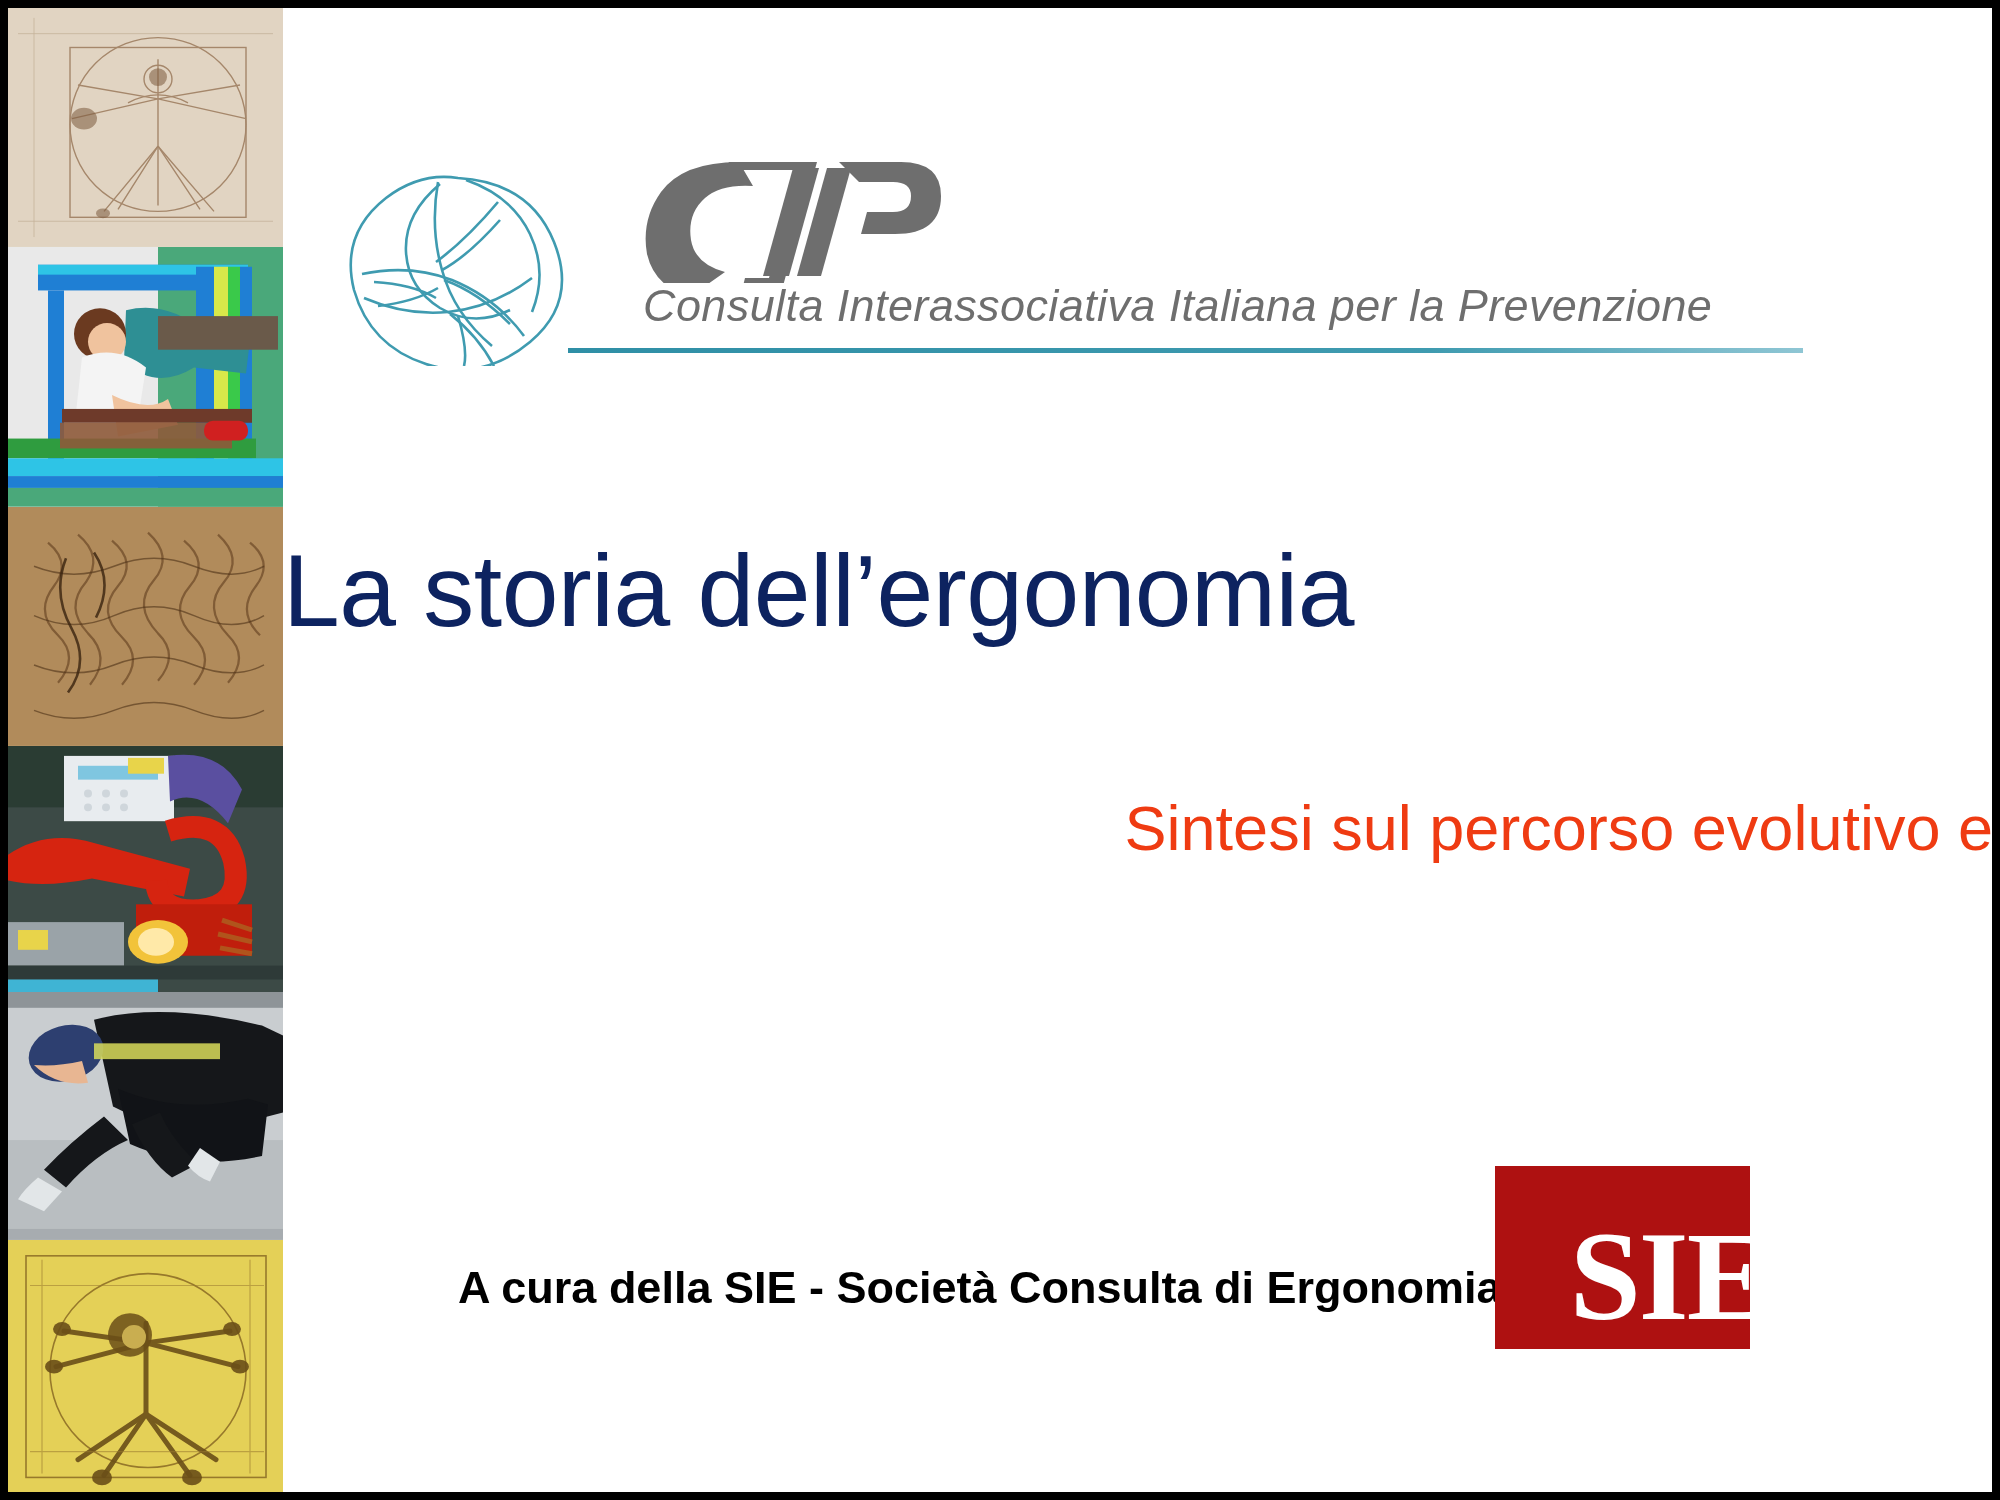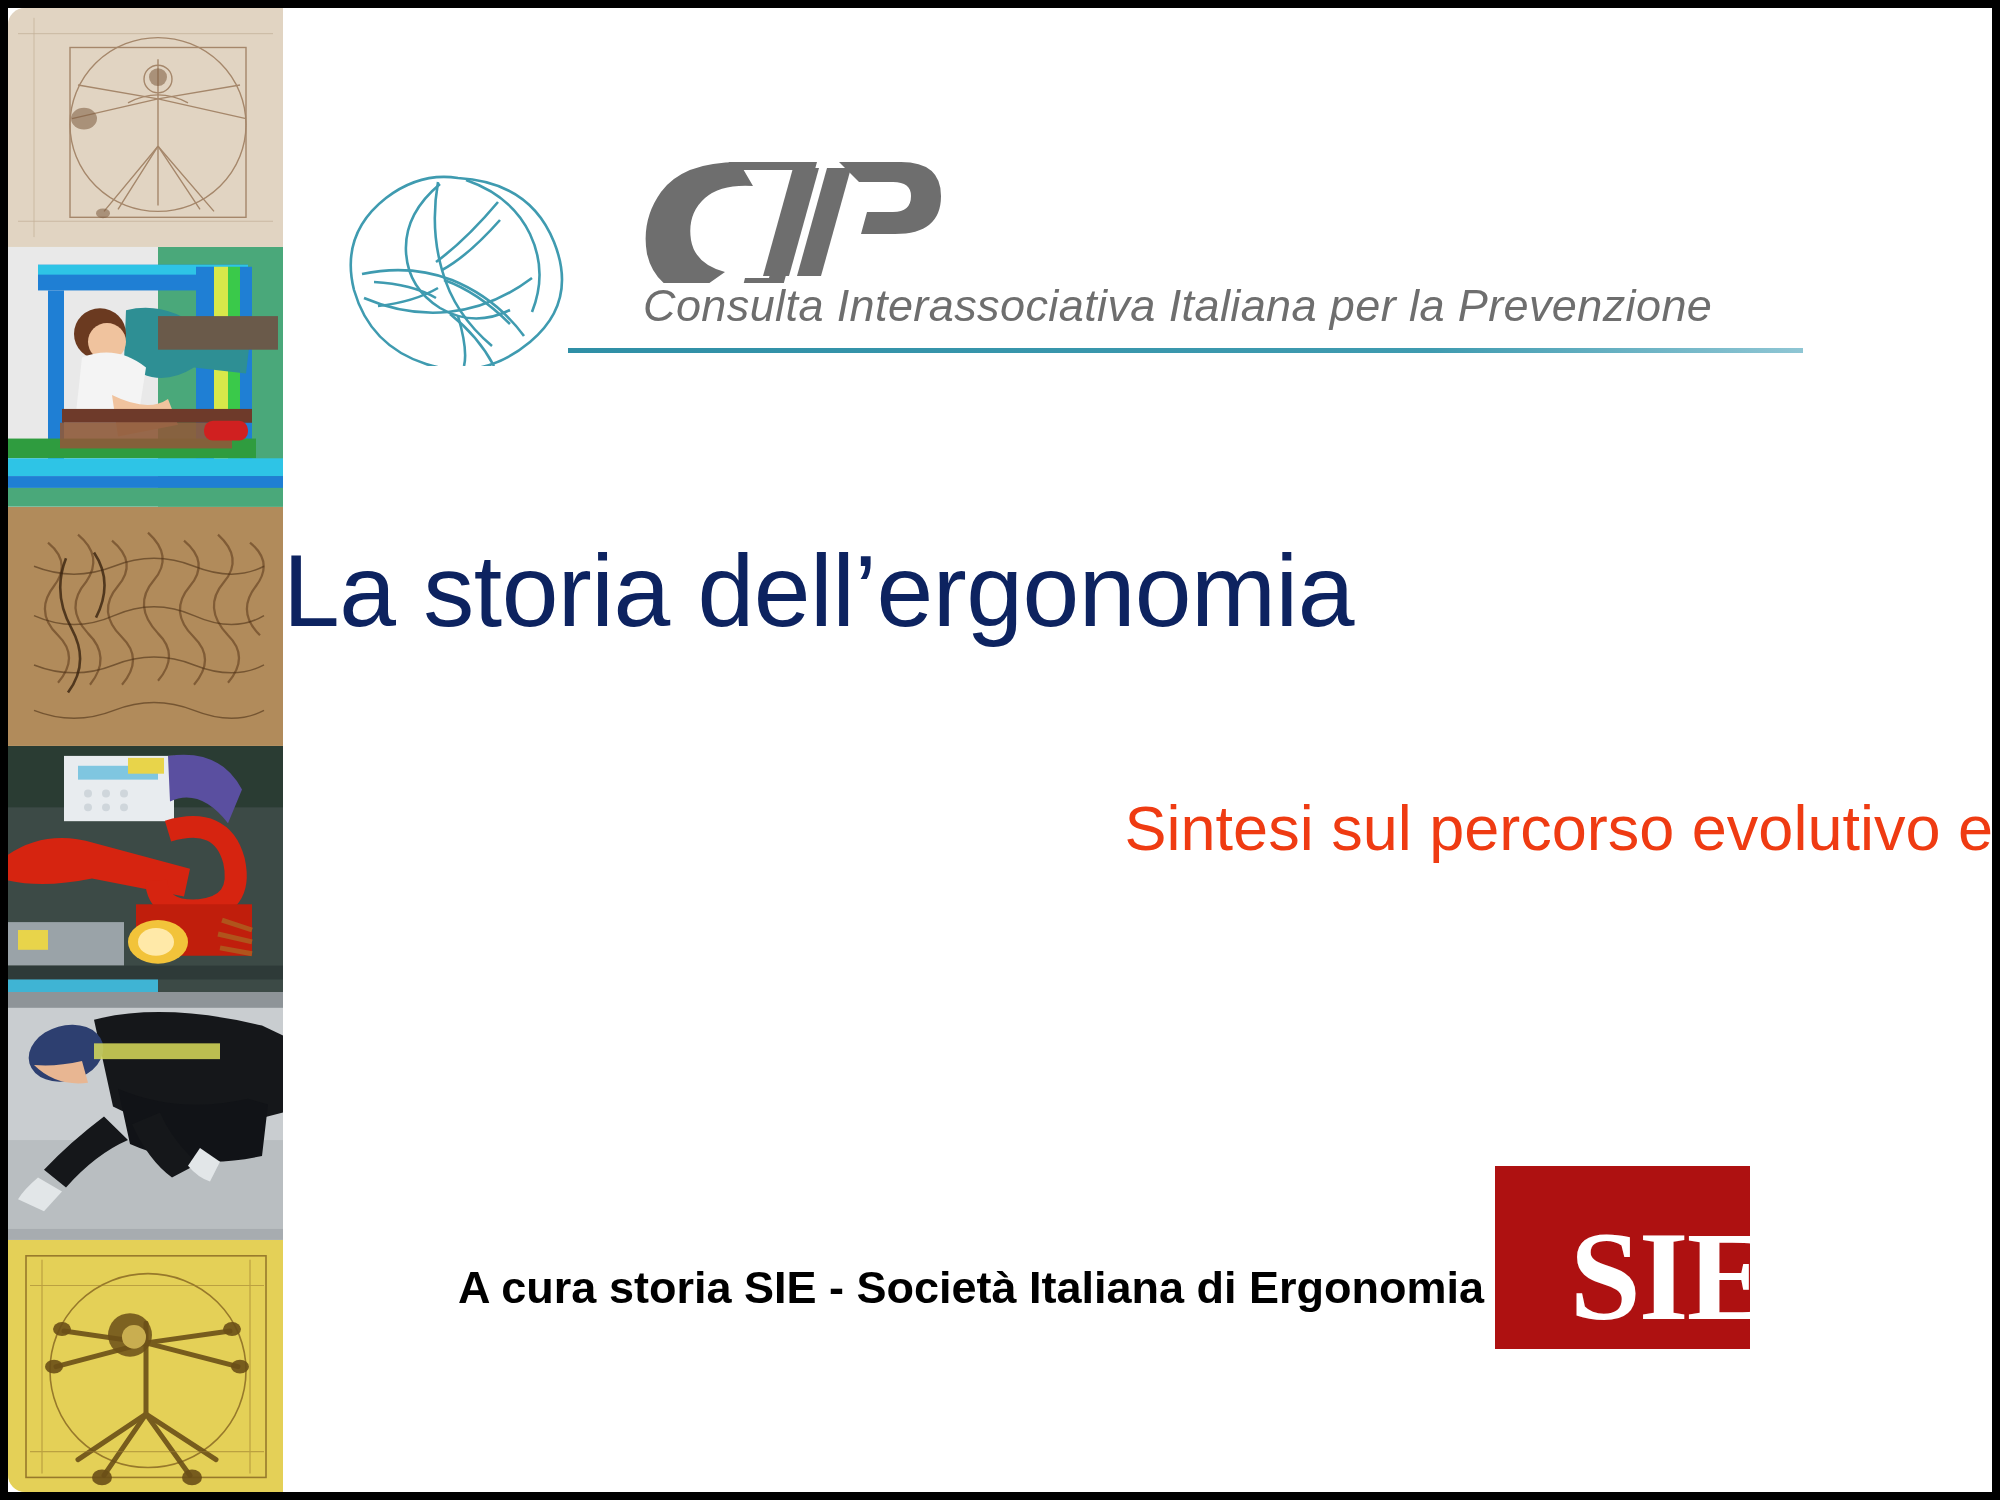--- a/index.html
+++ b/index.html
@@ -21,21 +21,20 @@
     height: 1500px;
     box-sizing: border-box;
     border: 8px solid #000000;
     background: #ffffff;
   }
   #canvas {
     position: absolute;
     inset: 0;
     background: #ffffff;
     overflow: hidden;
-    border-radius: 17px;
   }
 
   
   #filmstrip {
     position: absolute;
     left: 0;
     top: 0;
     width: 275px;
     height: 100%;
     display: flex;
@@ -364,21 +363,21 @@
       <div id="ciip-tagline">Consulta Interassociativa Italiana per la Prevenzione</div>
       <div id="ciip-rule"></div>
     </div>
 
     <div id="title">La storia dell’ergonomia</div>
 
     <div id="subtitle">
       <span class="sub-line">Sintesi sul percorso evolutivo e</span>
     </div>
 
-    <div id="credit">A cura storia SIE - Società Italiana di Ergonomia</div>
+    <div id="credit">A cura della SIE - Società Consulta di Ergonomia</div>
 
     <div id="sie-logo">
       <div id="sie-box"></div>
       <div id="sie-text">SIE</div>
     </div>
 
   </div>
 </div>
 
 </body></html>

